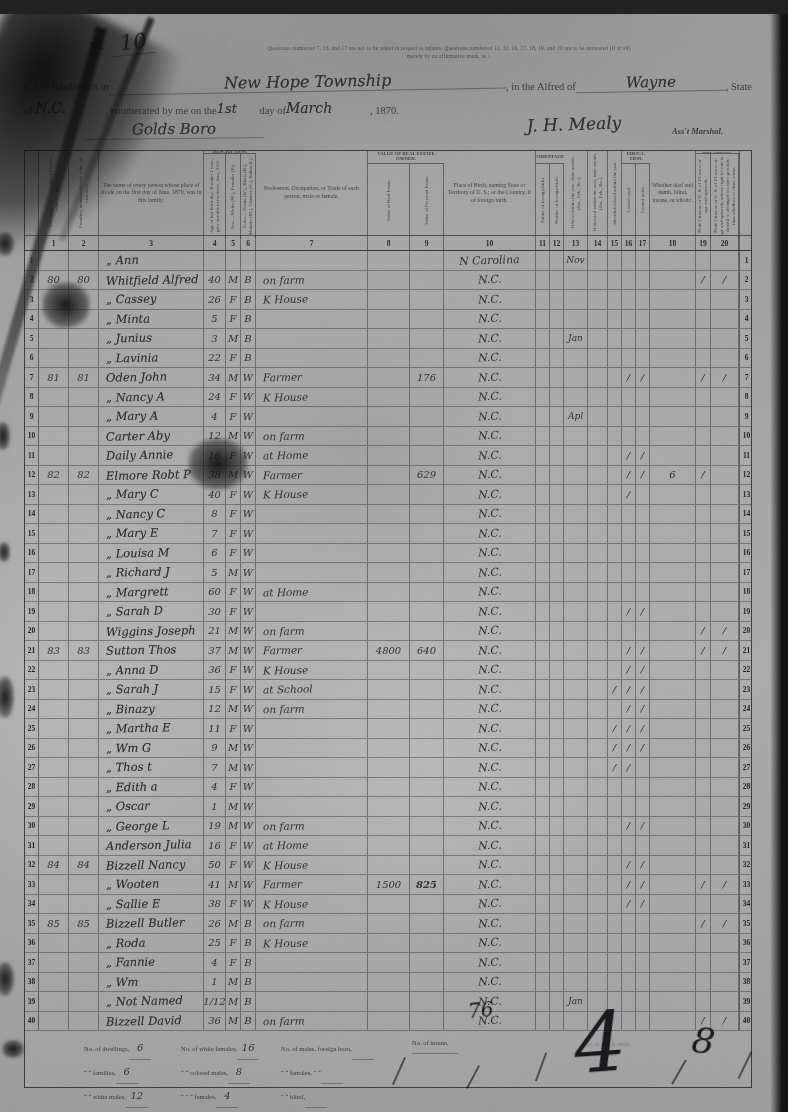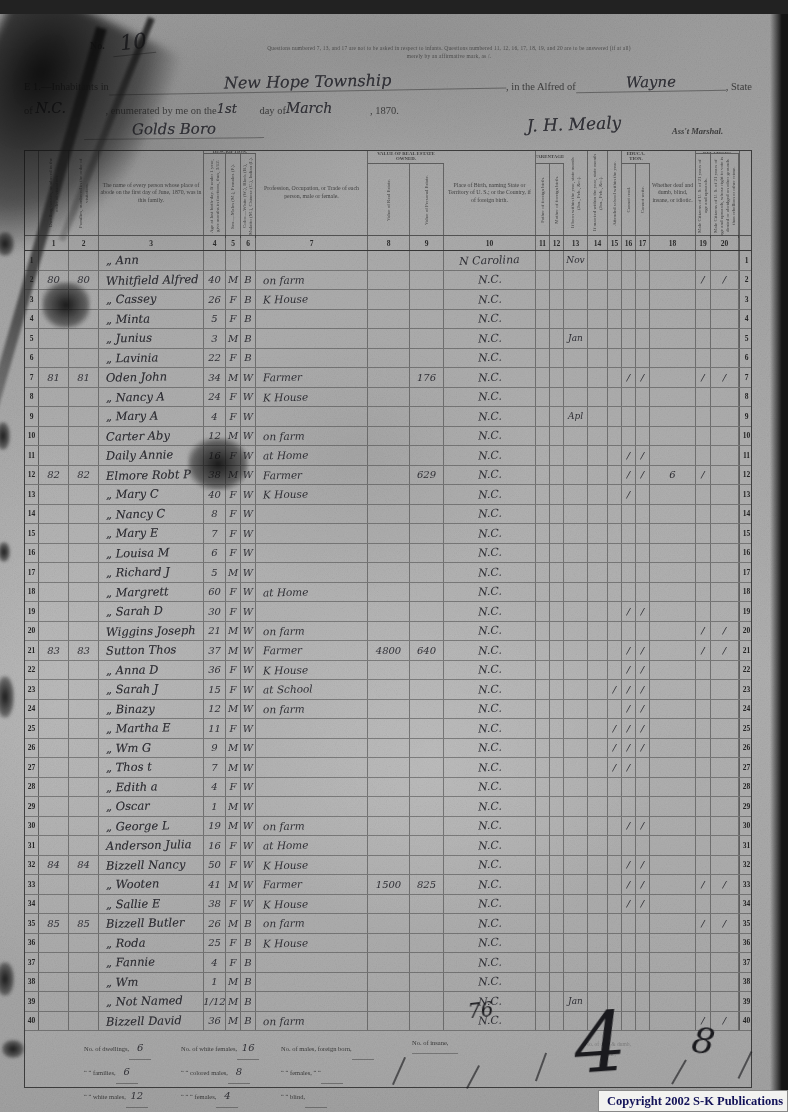--- a/index.html
+++ b/index.html
@@ -1520,21 +1520,21 @@
             </div>
             <div class="tc" style="width: 15px;">
               <div class="hwc">W</div>
             </div>
             <div class="tc tc-left" style="width: 112px;">
               <div class="hwo">Farmer</div>
             </div>
             <div class="tc" style="width: 42px;">
               <div class="hwc">1500</div>
             </div>
-            <div class="tc" style="width: 34px;">
+            <div class="tc" style="width: 34px; font-weight: bold;">
               <div class="hwc">825</div>
             </div>
             <div class="tc" style="width: 92px;">
               <div class="hwb">N.C.</div>
             </div>
             <div class="tc" style="width: 14px;"></div>
             <div class="tc" style="width: 14px;"></div>
             <div class="tc" style="width: 24px;"></div>
             <div class="tc" style="width: 20px;"></div>
             <div class="tc" style="width: 14px;"></div>
@@ -1856,17 +1856,14 @@
     <div class="art penline" style="left:398px;top:1042px;height:30px;transform:rotate(24deg)"></div>
     <div class="art penline" style="left:472px;top:1050px;height:26px;transform:rotate(28deg)"></div>
     <div class="art penline" style="left:540px;top:1038px;height:30px;transform:rotate(20deg)"></div>
     <div class="art penline" style="left:678px;top:1044px;height:28px;transform:rotate(30deg)"></div>
     <div class="art penline" style="left:744px;top:1036px;height:30px;transform:rotate(26deg)"></div>
     <div class="art hwbig" style="left:468px;top:984px;font-size:20px;transform:rotate(-6deg)">76</div>
     <div class="art hwbig" style="left:574px;top:982px;font-size:82px;transform:rotate(-4deg)">4</div>
     <div class="art hwbig" style="left:692px;top:1006px;font-size:36px;transform:rotate(8deg)">8</div>
     <div class="art spine"></div>
 
-    <div class="copystrip">
-      <span>Copyright 2002 S-K Publications</span>
-    </div>
   </div>
 </div>
 
 </body></html>

